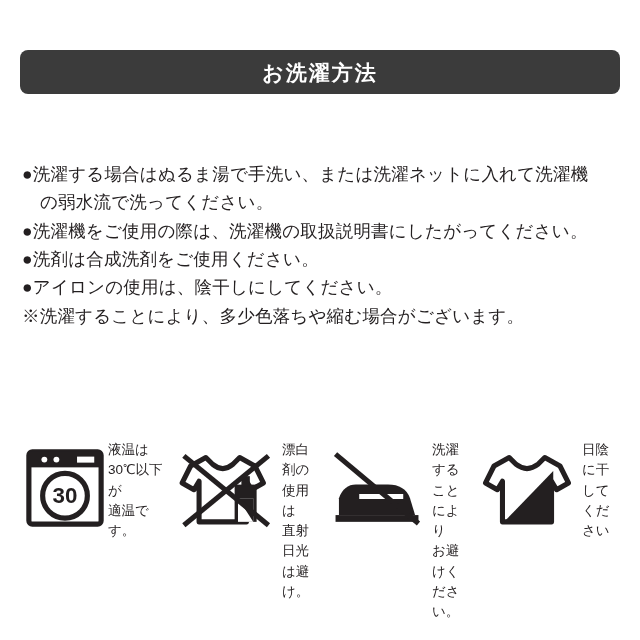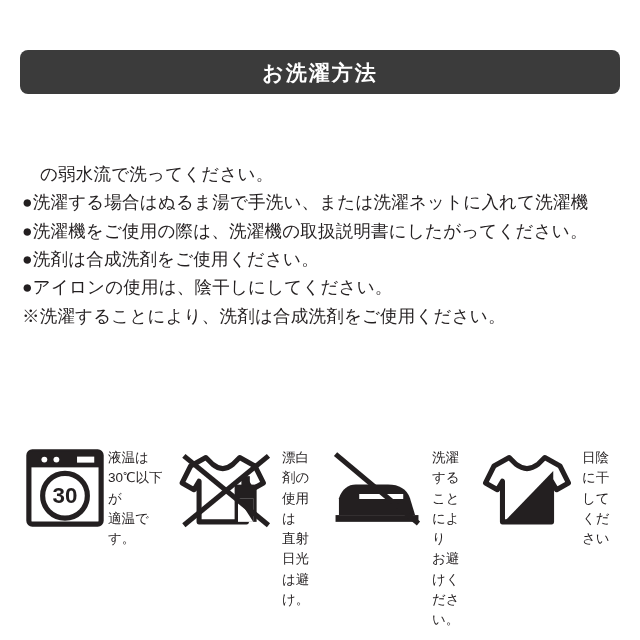--- a/index.html
+++ b/index.html
@@ -77,43 +77,42 @@
     align-items: flex-start;
   }
   .symbol-art {
     height: 96px;
     width: 120px;
     display: flex;
     align-items: center;
     justify-content: center;
   }
   .symbol-caption {
-    margin-top: 8px;
     font-size: 13.5px;
     line-height: 1.5;
     color: #231f20;
     white-space: pre-line;
   }
 </style>
 </head>
 <body>
 
 <div class="page">
 
   <div class="header-bar">
     <div class="header-title">お洗濯方法</div>
   </div>
 
   <div class="instructions">
+    <div class="inst-line">●洗濯する場合はぬるま湯で手洗い、または洗濯ネットに入れて洗濯機</div>
     <div class="inst-line inst-indent">の弱水流で洗ってください。</div>
-    <div class="inst-line">●洗濯する場合はぬるま湯で手洗い、または洗濯ネットに入れて洗濯機</div>
     <div class="inst-line">●洗濯機をご使用の際は、洗濯機の取扱説明書にしたがってください。</div>
     <div class="inst-line">●洗剤は合成洗剤をご使用ください。</div>
     <div class="inst-line">●アイロンの使用は、陰干しにしてください。</div>
-    <div class="inst-line">※洗濯することにより、洗剤は合成洗剤をご使用ください。</div>
+    <div class="inst-line">※洗濯することにより、多少色落ちや縮む場合がございます。</div>
   </div>
 
   <div class="symbols">
 
     <div class="symbol-cell">
       <div class="symbol-art">
         <svg width="86" height="86" viewBox="0 0 100 100" aria-hidden="true">
           <rect x="8" y="8" width="84" height="84" rx="4" fill="none" stroke="#231f20" stroke-width="6"></rect>
           <rect x="8" y="8" width="84" height="18" fill="#231f20"></rect>
           <circle cx="26" cy="17" r="3.4" fill="#ffffff"></circle>

